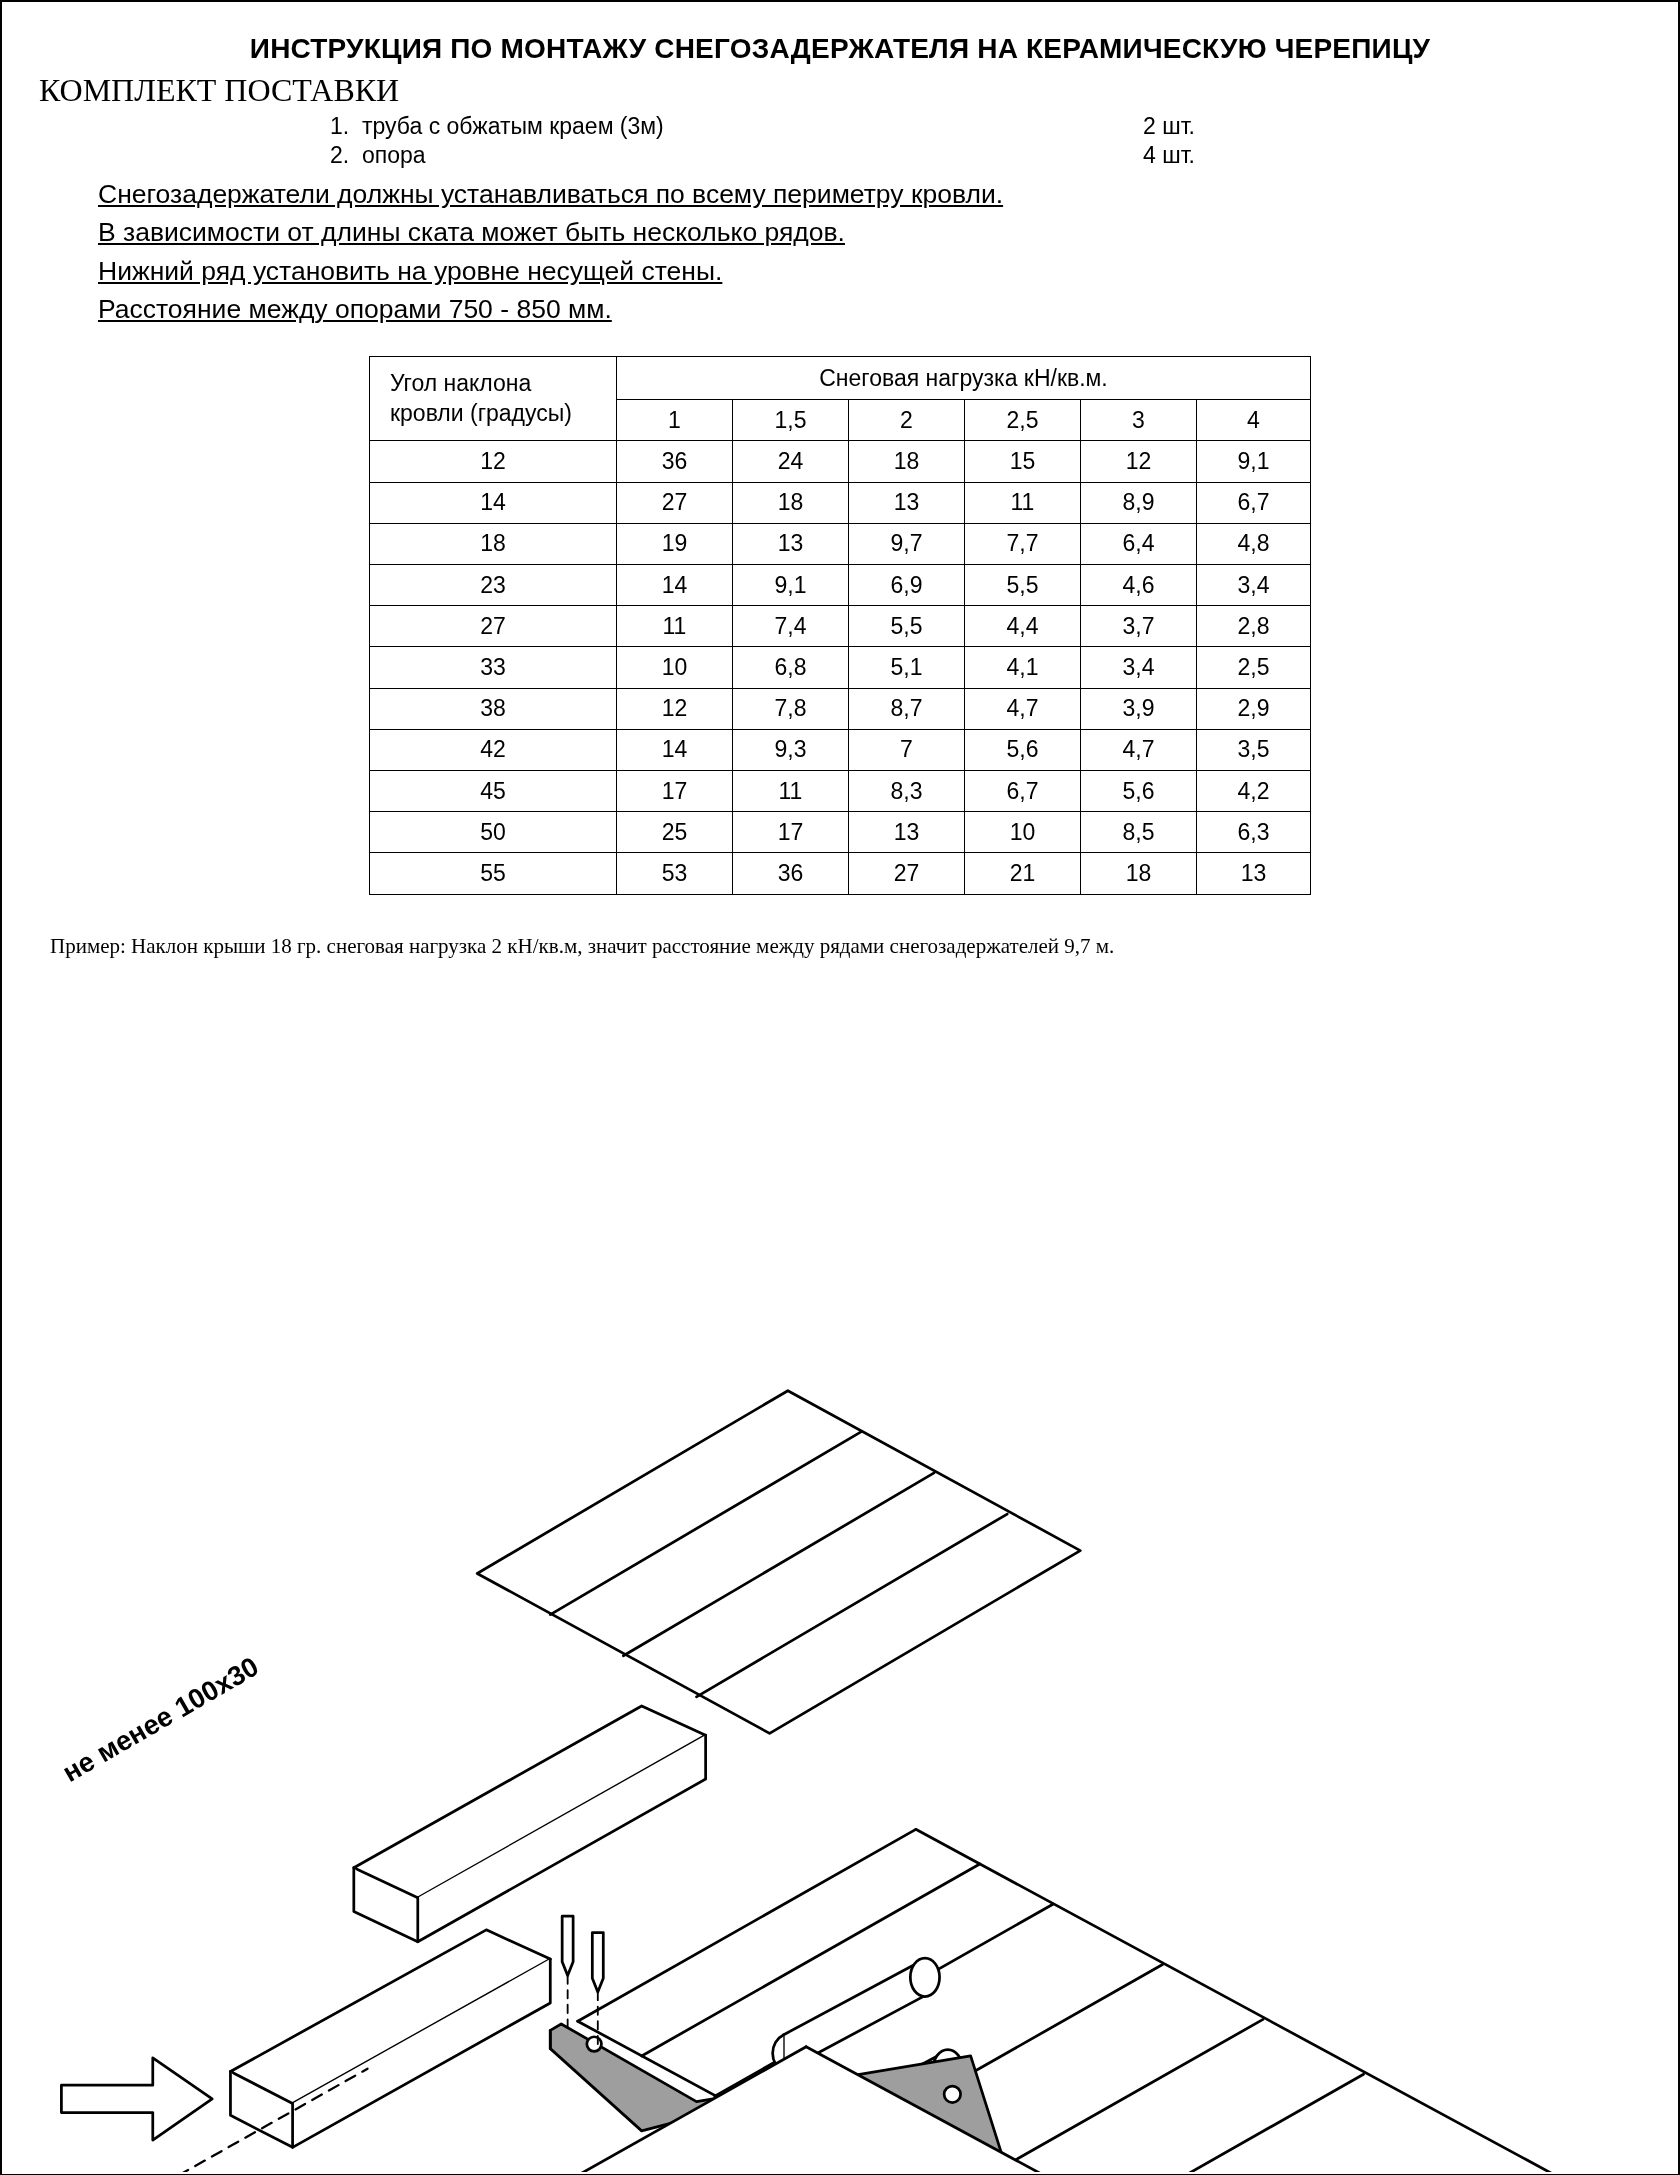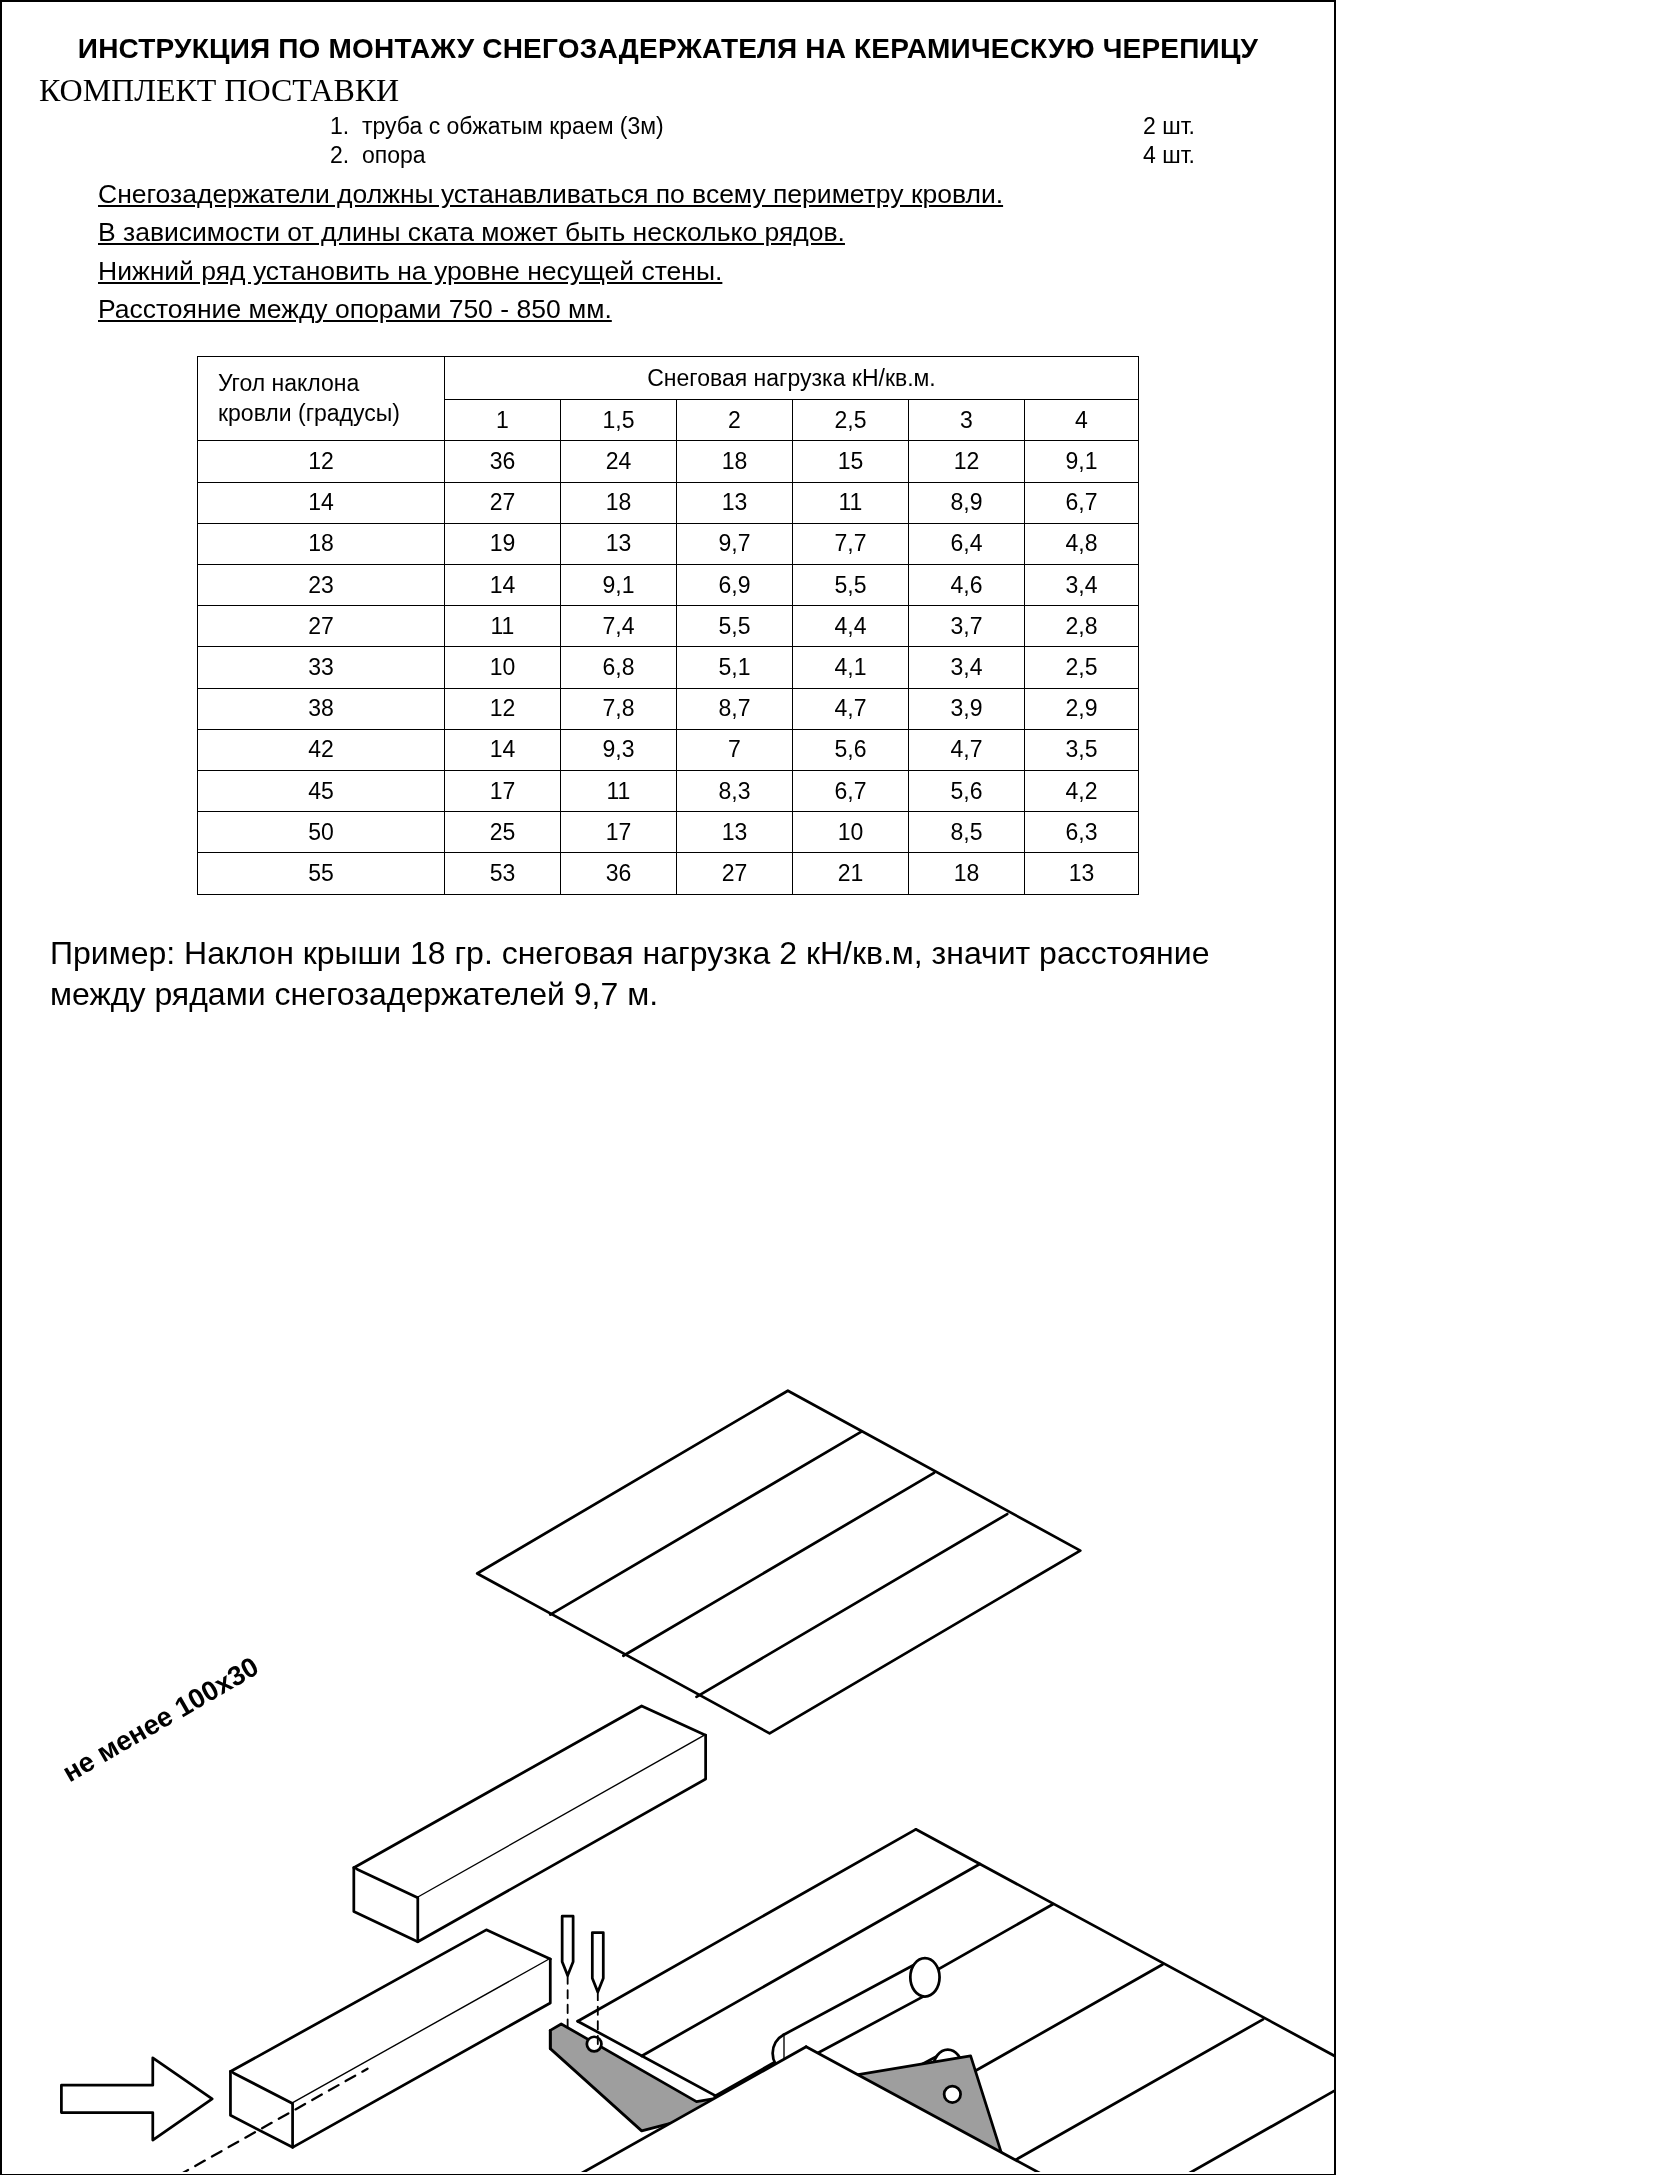--- a/index.html
+++ b/index.html
@@ -6,21 +6,21 @@
     margin: 0;
     padding: 0;
     background: #ffffff;
   }
   body {
     font-family: "Liberation Sans", sans-serif;
     color: #000000;
   }
   .page {
     position: relative;
-    width: 1336px;
+    width: 1680px;
     height: 2176px;
     box-sizing: border-box;
     border: 2.7px solid #000;
     background: #fff;
     overflow: hidden;
     padding-left: 19px;
   }
   .inner {
     position: absolute;
     left: 0; top: 0; right: 0; bottom: 0;
@@ -97,23 +97,24 @@
     font-size: 23px;
     line-height: 1.3;
     vertical-align: middle;
     width: 247px;
   }
   table.snow .load-head {
     font-size: 23px;
     padding: 5.5px 0;
   }
   .example {
-    font-size: 32px;
+    font-size: 21px;
     margin: 38px 0 0 11px;
     line-height: 1.3;
+    font-family: Liberation Serif, serif;
   }
   .snip {
     font-size: 26.5px;
     margin: 27.4px 0 0 7.3px;
   }
   .figure {
     position: absolute;
     left: 0;
     top: 1078px;
     width: 1675px;

